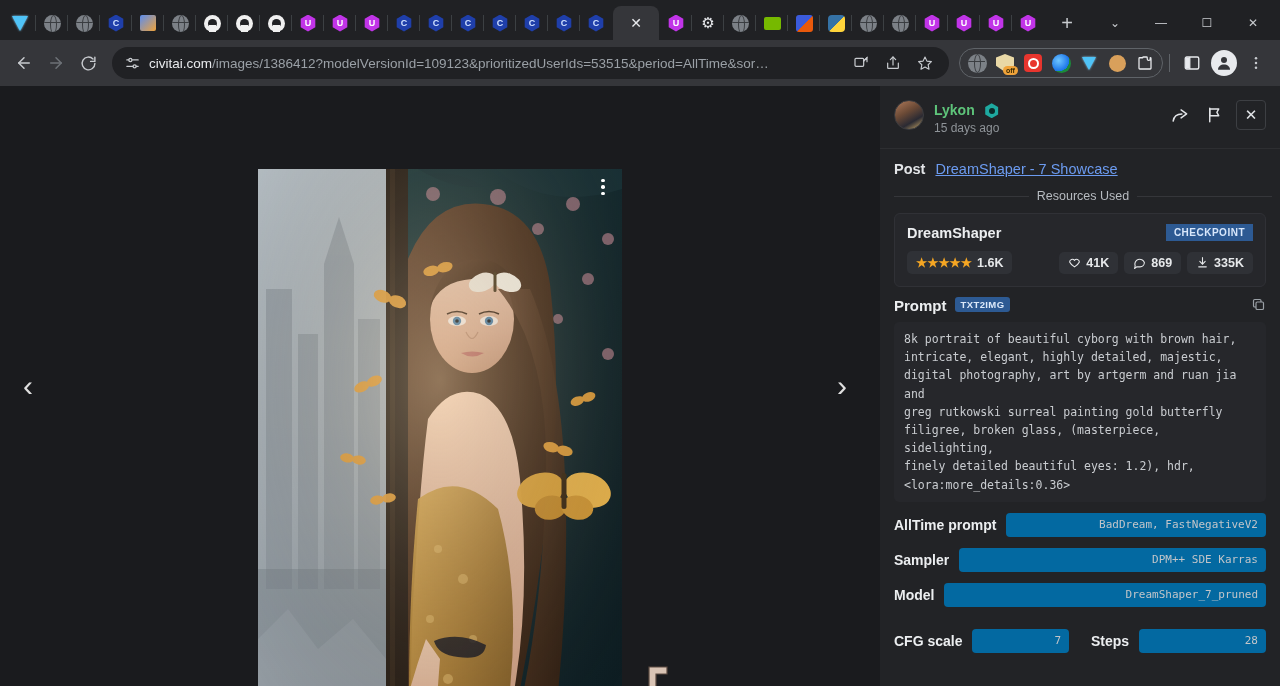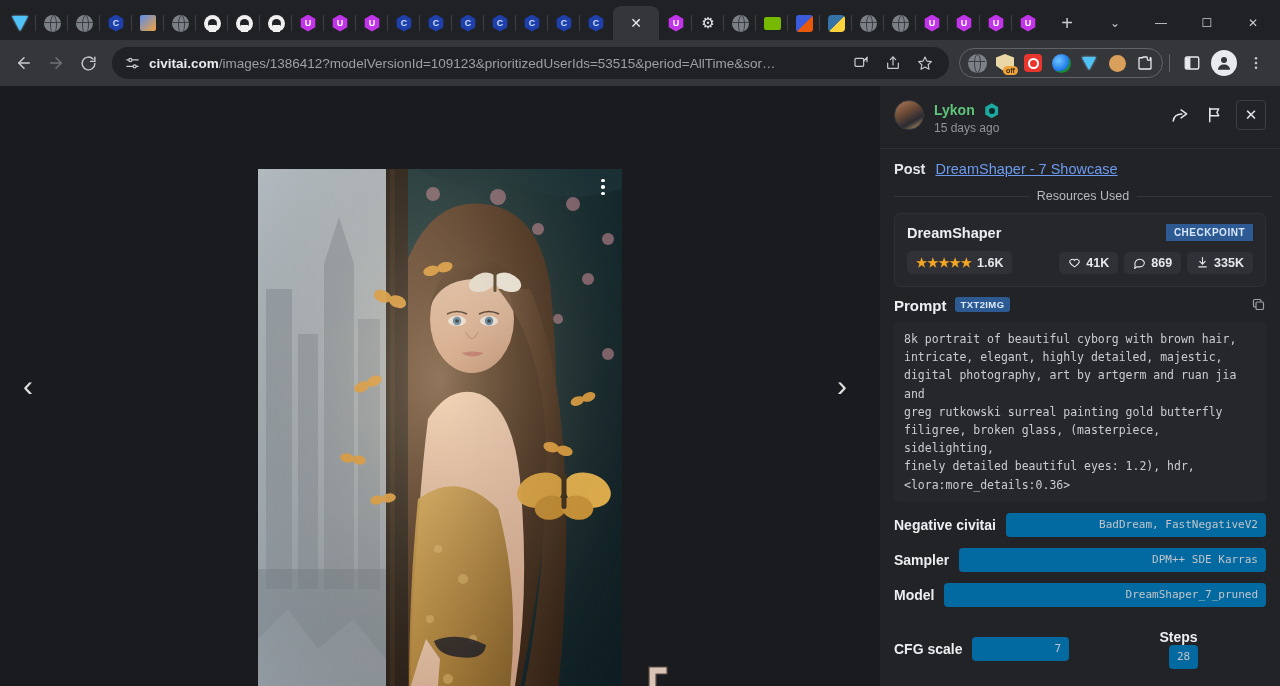--- a/index.html
+++ b/index.html
@@ -71,21 +71,21 @@
     display: flex; align-items: center; justify-content: center;
     color: #c8cbcf; flex: 0 0 32px;
   }
   .omnibox {
     flex: 1 1 auto; height: 32px; background: #202124;
     border-radius: 16px; margin: 0 8px;
     display: flex; align-items: center; padding: 0 8px 0 12px;
     min-width: 0;
   }
   .omni-url { flex: 1 1 auto; font-size: 13.5px; color: #9aa0a6; white-space: nowrap; overflow: hidden; padding-left: 8px; }
-  .omni-url b { color: #e8eaed; font-weight: bold; }
+  .omni-url b { color: #e8eaed; font-weight: normal; }
   .ext-group { display:flex; align-items:center; gap:2px; border:1px solid #5f6368; border-radius:16px; height:30px; padding:0 4px; margin-left:2px; }
   .ext-btn { width:26px; height:26px; display:flex; align-items:center; justify-content:center; position:relative; }
   .tb-sep { width:1px; height:18px; background:#5f6368; margin:0 6px; }
   .avatar-btn { width:26px;height:26px;border-radius:50%;background:#e8eaed;display:flex;align-items:center;justify-content:center; }
 
   
   .page { flex: 1 1 auto; display: flex; background: #1a1b1e; min-height: 0; }
 
   .viewer { flex: 1 1 auto; position: relative; background: #1a1b1e; display:flex; align-items:center; justify-content:center; min-width:0; }
   .nav-arrow { position: absolute; top: 50%; transform: translateY(-50%); width: 40px; height: 40px; display:flex;align-items:center;justify-content:center; color:#e0e0e0; font-size: 30px; font-weight: 300; }
@@ -142,21 +142,21 @@
                 font-family:"DejaVu Sans Mono","Liberation Mono",monospace;
                 font-size:11.5px; line-height:18.2px; color:#c9ccd0; white-space:pre-wrap; }
 
   .kvrow { display:flex; align-items:center; margin-top:11px; gap:0; }
   .kv-label { color:#eceef0; font-size:14px; font-weight:bold; flex:0 0 auto; white-space:nowrap; }
   .kv-val { flex:1 1 auto; background:#0369a1; border-radius:4px; margin-left:10px; height:24px;
             display:flex; align-items:center; justify-content:flex-end; padding:0 8px;
             font-family:"DejaVu Sans Mono","Liberation Mono",monospace; font-size:11px; color:#c2c5c9; overflow:hidden; white-space:nowrap; }
   .kvrow.half { gap:8px;margin-top:22px; }
   .kv-half { display:flex; align-items:center; flex:1 1 50%; min-width:0; }
-  .kv-half + .kv-half { margin-left:14px;flex-direction:column; }
+  .kv-half + .kv-half { margin-left:14px; }
   .kv-half .kv-val { min-width:0; }
 </style>
 </head>
 <body>
 
 <div class="browser">
 
   <div class="tabstrip">
     <div class="tab-pinned">
         <span class="fav-diamond"></span>
@@ -640,21 +640,21 @@
 
         <div class="prompt-box">8k portrait of beautiful cyborg with brown hair,
 intricate, elegant, highly detailed, majestic,
 digital photography, art by artgerm and ruan jia and
 greg rutkowski surreal painting gold butterfly
 filigree, broken glass, (masterpiece, sidelighting,
 finely detailed beautiful eyes: 1.2), hdr,
 &lt;lora:more_details:0.36&gt;</div>
 
         <div class="kvrow">
-          <span class="kv-label">Negative civitai</span>
+          <span class="kv-label">AllTime prompt</span>
           <span class="kv-val">BadDream, FastNegativeV2</span>
         </div>
         <div class="kvrow">
           <span class="kv-label">Sampler</span>
           <span class="kv-val">DPM++ SDE Karras</span>
         </div>
         <div class="kvrow">
           <span class="kv-label">Model</span>
           <span class="kv-val">DreamShaper_7_pruned</span>
         </div>

